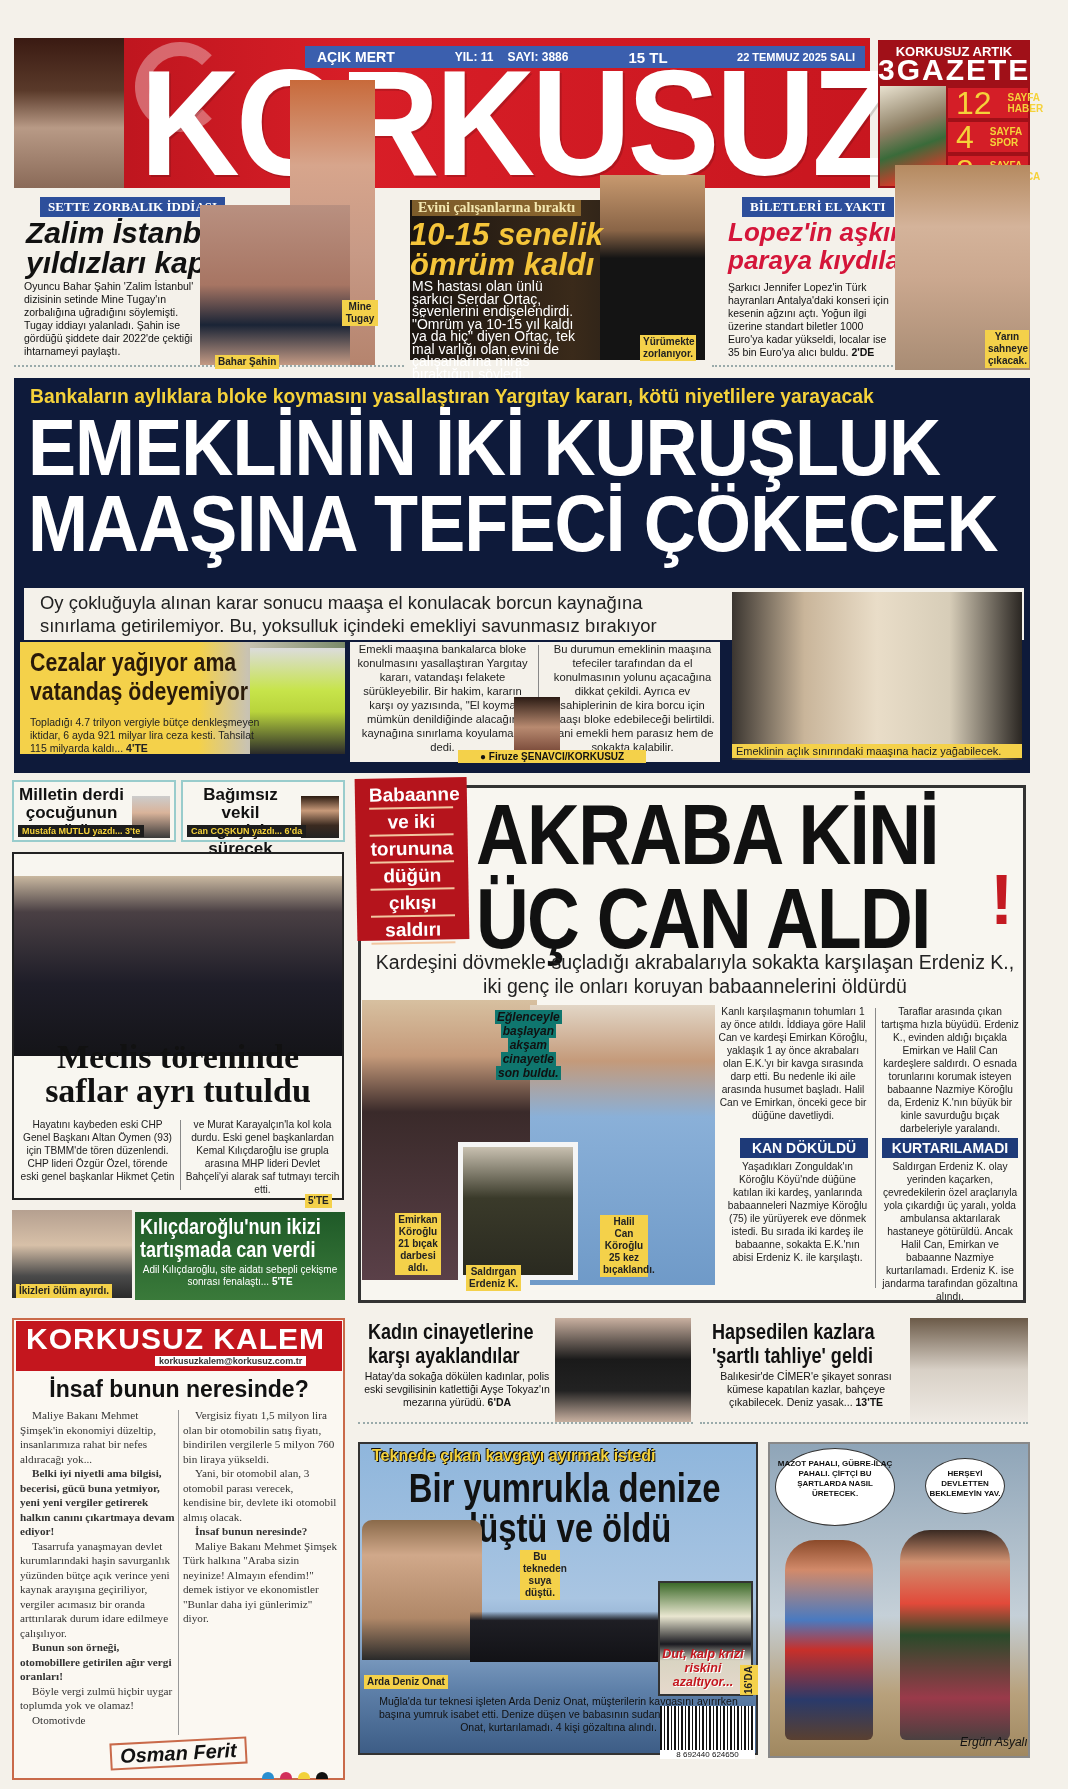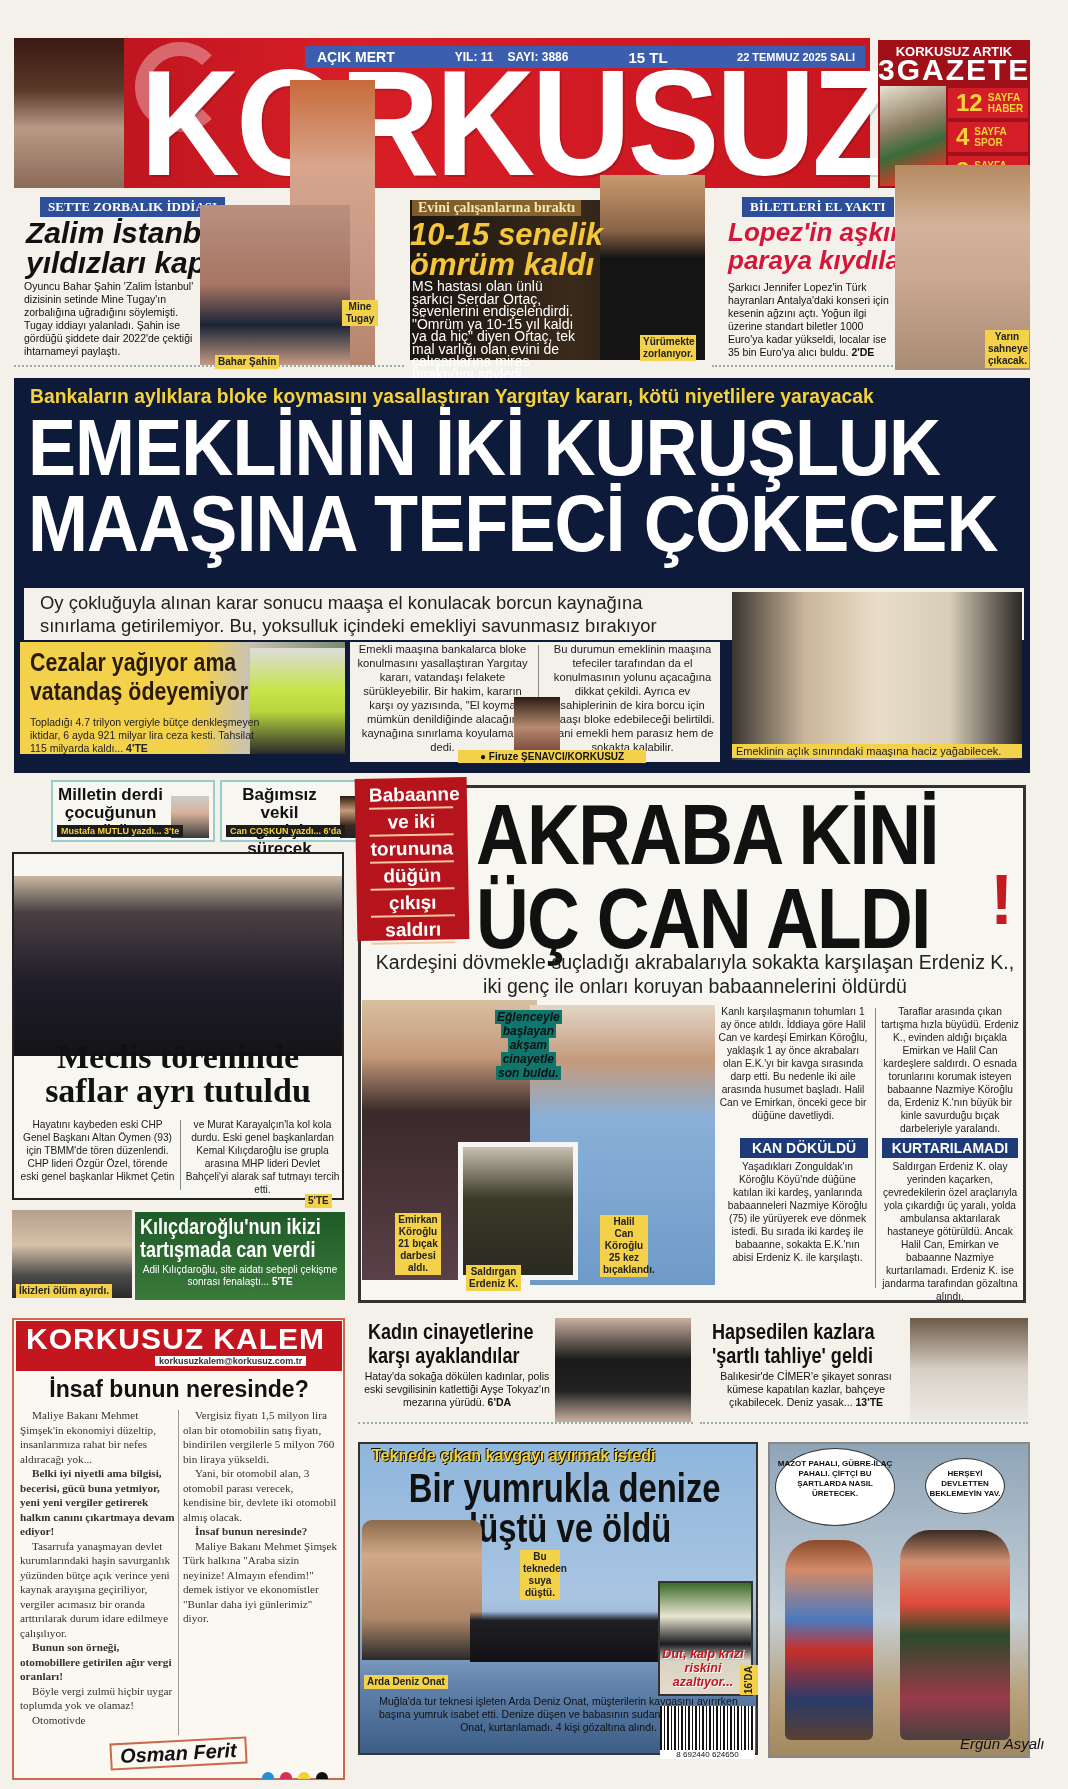--- a/index.html
+++ b/index.html
@@ -15,21 +15,21 @@
   #infobar span { margin-left: 14px; }
   #infobar .bigname { font-size: 14px; margin-left: 12px; }
   #infobar .price { font-size: 15px; margin-left: 60px; }
   #infobar .date { margin-left: auto; margin-right: 10px; font-size: 11px; }
   #logo { left: 140px; top: 58px; width: 720px; height: 130px; color: #fff; font-weight: 900; font-size: 150px; letter-spacing: -4px; line-height: 130px; transform: scaleX(.92); transform-origin: left; text-shadow: 2px 2px 0 rgba(0,0,0,.15); }
 
   #gazete-box { left: 878px; top: 40px; width: 152px; height: 148px; background: #a01018; color: #fff; }
   #gazete-box .t1 { text-align: center; font-weight: bold; font-size: 13px; margin-top: 4px; }
   #gazete-box .t2 { text-align: center; font-weight: 700; font-size: 30px; letter-spacing: 2px; line-height: 22px; }
   .gz-item { position: absolute; left: 70px; width: 80px; height: 30px; background: #d41e27; display: flex; align-items: center; padding-left: 8px; }
-  .gz-item .n { color: #f5d23a; font-weight: 700; font-size: 24px; margin-right: 5px; }
+  .gz-item .n { color: #f5d23a; font-weight: 400; font-size: 32px; margin-right: 16px; }
   .gz-item .l { color: #f5d23a; font-size: 10px; line-height: 11px; font-weight: bold; }
   #gz-thumbs { position: absolute; left: 2px; top: 46px; width: 66px; height: 100px; background: linear-gradient(160deg,#e9e2d0 0%,#8b7d62 40%,#3a6b3a 60%,#d63a2a 85%,#f4e7c9 100%); }
 
   
   .strip-card { border-bottom: 2px dotted #9aa; }
   .kicker-blue { background: #2d4f9b; color: #fff; font-weight: bold; font-family: "Liberation Serif", serif; padding: 2px 8px; font-size: 13px; display: inline-block; }
   .head-black-it { font-weight: 900; font-style: italic; font-size: 30px; line-height: 30px; }
   .body-sm { font-size: 10.5px; line-height: 13px; }
   .cap-yellow { background: #f4d14a; color: #222; font-size: 10px; padding: 1px 3px; line-height: 12px; font-weight: bold; }
 
@@ -50,21 +50,21 @@
   #ceza-body { left: 30px; top: 716px; width: 230px; font-size: 10.5px; line-height: 13px; color: #222; }
   #ceza-police { left: 250px; top: 648px; width: 95px; height: 106px; background: linear-gradient(180deg,#dcdcdc 0%,#c7e44a 40%,#b9d43c 60%,#2a2a2a 100%); }
   .main-col { font-size: 11.2px; line-height: 14px; color: #222; text-align: center; }
   #main-col-bg { left: 350px; top: 642px; width: 370px; height: 120px; background: #f4f1ea; }
   #firuze-photo { left: 514px; top: 697px; width: 46px; height: 55px; background: linear-gradient(180deg,#2b1b14 0%,#b88a70 55%,#7a4a3a 100%); }
   #firuze-cap { left: 458px; top: 750px; background: #f4d14a; font-size: 10px; font-weight: bold; padding: 1px 22px; }
   #pension-photo { left: 732px; top: 592px; width: 290px; height: 168px; background: linear-gradient(90deg,#3a3530 0%,#c9b59a 25%,#e9ddc8 50%,#d7cdb8 75%,#2a2622 100%); }
   #pension-cap { left: 732px; top: 744px; width: 290px; background: #f4d14a; font-size: 11px; padding: 1px 4px; color: #222; }
 
   
-  .colbox { border: 2px solid #9cc; background: #f8f6f0; margin-left: 39px; }
+  .colbox { border: 2px solid #9cc; background: #f8f6f0; }
   .colbox .h { font-size: 17px; font-weight: bold; line-height: 18px; text-align: center; }
   .colbox .b { background: #1d1d1d; color: #f5d23a; font-size: 9px; font-weight: bold; padding: 1px 4px; position: absolute; left: 4px; bottom: 3px; }
   .colbox .face { position: absolute; right: 4px; bottom: 2px; width: 38px; height: 42px; }
 
   
   #oymen-box { left: 12px; top: 852px; width: 332px; height: 348px; border: 2px solid #222; background: #f8f6f0; }
   #oymen-kicker { left: 14px; top: 854px; width: 328px; height: 22px; background: #111; color: #fff; font-family: "Liberation Serif", serif; font-weight: bold; font-size: 15px; line-height: 22px; padding-left: 8px; margin-top: 36px; }
   #oymen-photo { left: 14px; top: 876px; width: 328px; height: 180px; background: linear-gradient(180deg,#c9b8a0 0%,#4a4044 20%,#1e1d28 60%,#141418 100%); }
   #oymen-head { left: 14px; top: 1040px; width: 328px; text-align: center; font-family: "Liberation Serif", serif; font-weight: bold; font-size: 34px; line-height: 34px; }
   .oy-col { font-size: 10.2px; line-height: 13px; text-align: center; color: #222; }
@@ -114,21 +114,21 @@
   #dut-box { left: 658px; top: 1581px; width: 95px; height: 115px; background: linear-gradient(180deg,#3c6a2a 0%,#e9e6d0 30%,#1a1a20 55%,#d9d4c2 70%,#e6d9cc 100%); border: 2px solid #333; }
   #dut-text { left: 662px; top: 1647px; color: #c4161e; font-weight: 900; font-style: italic; font-size: 12.5px; line-height: 14px; text-align: center; width: 82px; text-shadow: 1px 1px 0 #fff; }
   #barcode { left: 660px; top: 1706px; width: 95px; height: 50px; background: repeating-linear-gradient(90deg,#111 0px,#111 2px,#fff 2px,#fff 4px,#111 4px,#111 5px,#fff 5px,#fff 7px); }
   #barcode-num { left: 660px; top: 1750px; font-size: 8px; background: #fff; width: 95px; text-align: center; }
 
   
   #cartoon { left: 768px; top: 1442px; width: 262px; height: 316px; background: linear-gradient(180deg,#8fa5b8 0%,#c5d0d8 55%,#b8a17c 80%,#a08860 100%); border: 2px solid #888; }
   .bubble { position: absolute; background: #fff; border: 1.5px solid #333; border-radius: 50%; text-align: center; font-weight: 900; font-size: 8px; line-height: 10px; padding-top: 10px; }
   #fig1 { left: 785px; top: 1540px; width: 88px; height: 200px; background: linear-gradient(180deg,#8b4a2a 0%,#d28a6a 15%,#4a7ac0 40%,#c8302a 55%,#2a3a6a 80%,#5a4030 100%); border-radius: 30px 30px 6px 6px; }
   #fig2 { left: 900px; top: 1530px; width: 110px; height: 210px; background: linear-gradient(180deg,#3a2a22 0%,#d09070 15%,#e24a3a 35%,#2a4a2a 50%,#9a3a4a 80%,#4a4040 100%); border-radius: 30px 30px 6px 6px; }
-  #cartoon-sig { left: 960px; top: 1735px; font-style: italic; font-size: 15px; }
+  #cartoon-sig { left: 960px; top: 1735px; font-style: italic; font-size: 12px; }
 
   .dots { left: 262px; top: 1772px; display: flex; gap: 6px; }
   .dots span { width: 12px; height: 7px; border-radius: 6px 6px 0 0; display: block; }
 </style>
 </head>
 <body>
 
 <div class="abs" id="masthead"></div>
 <div class="abs" id="ataturk"></div>
 <div class="abs" id="flag-moon"></div>

